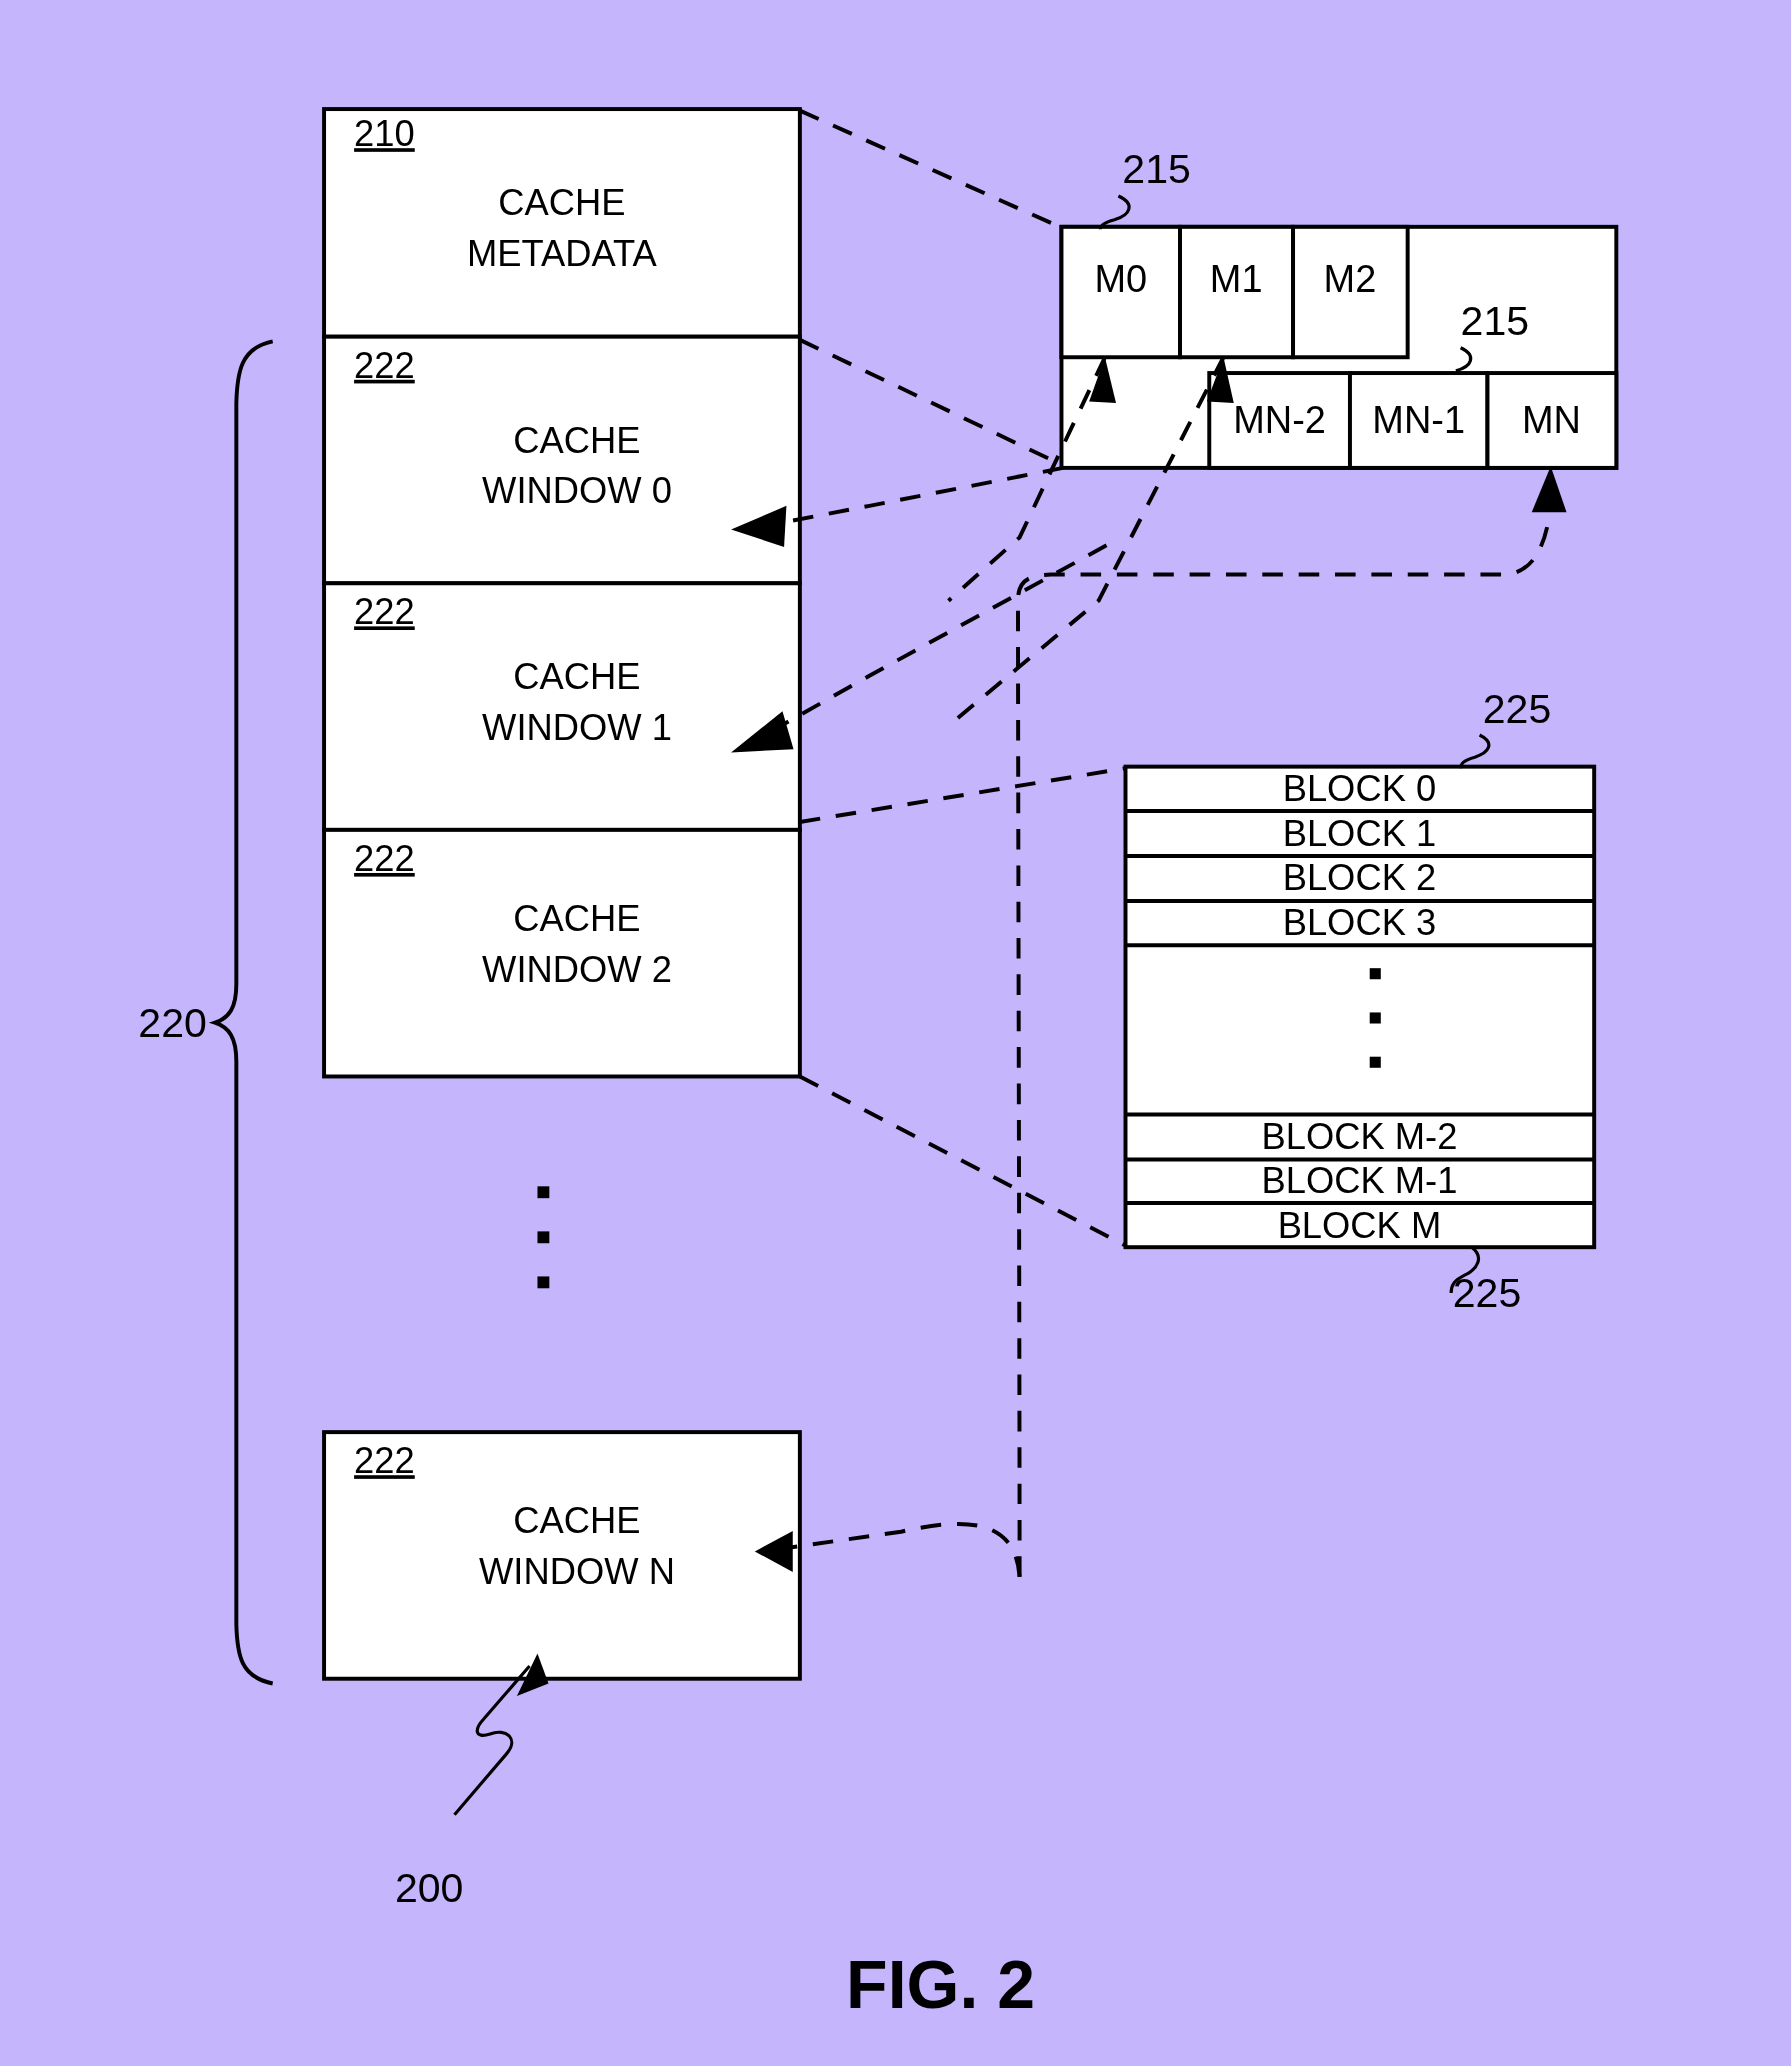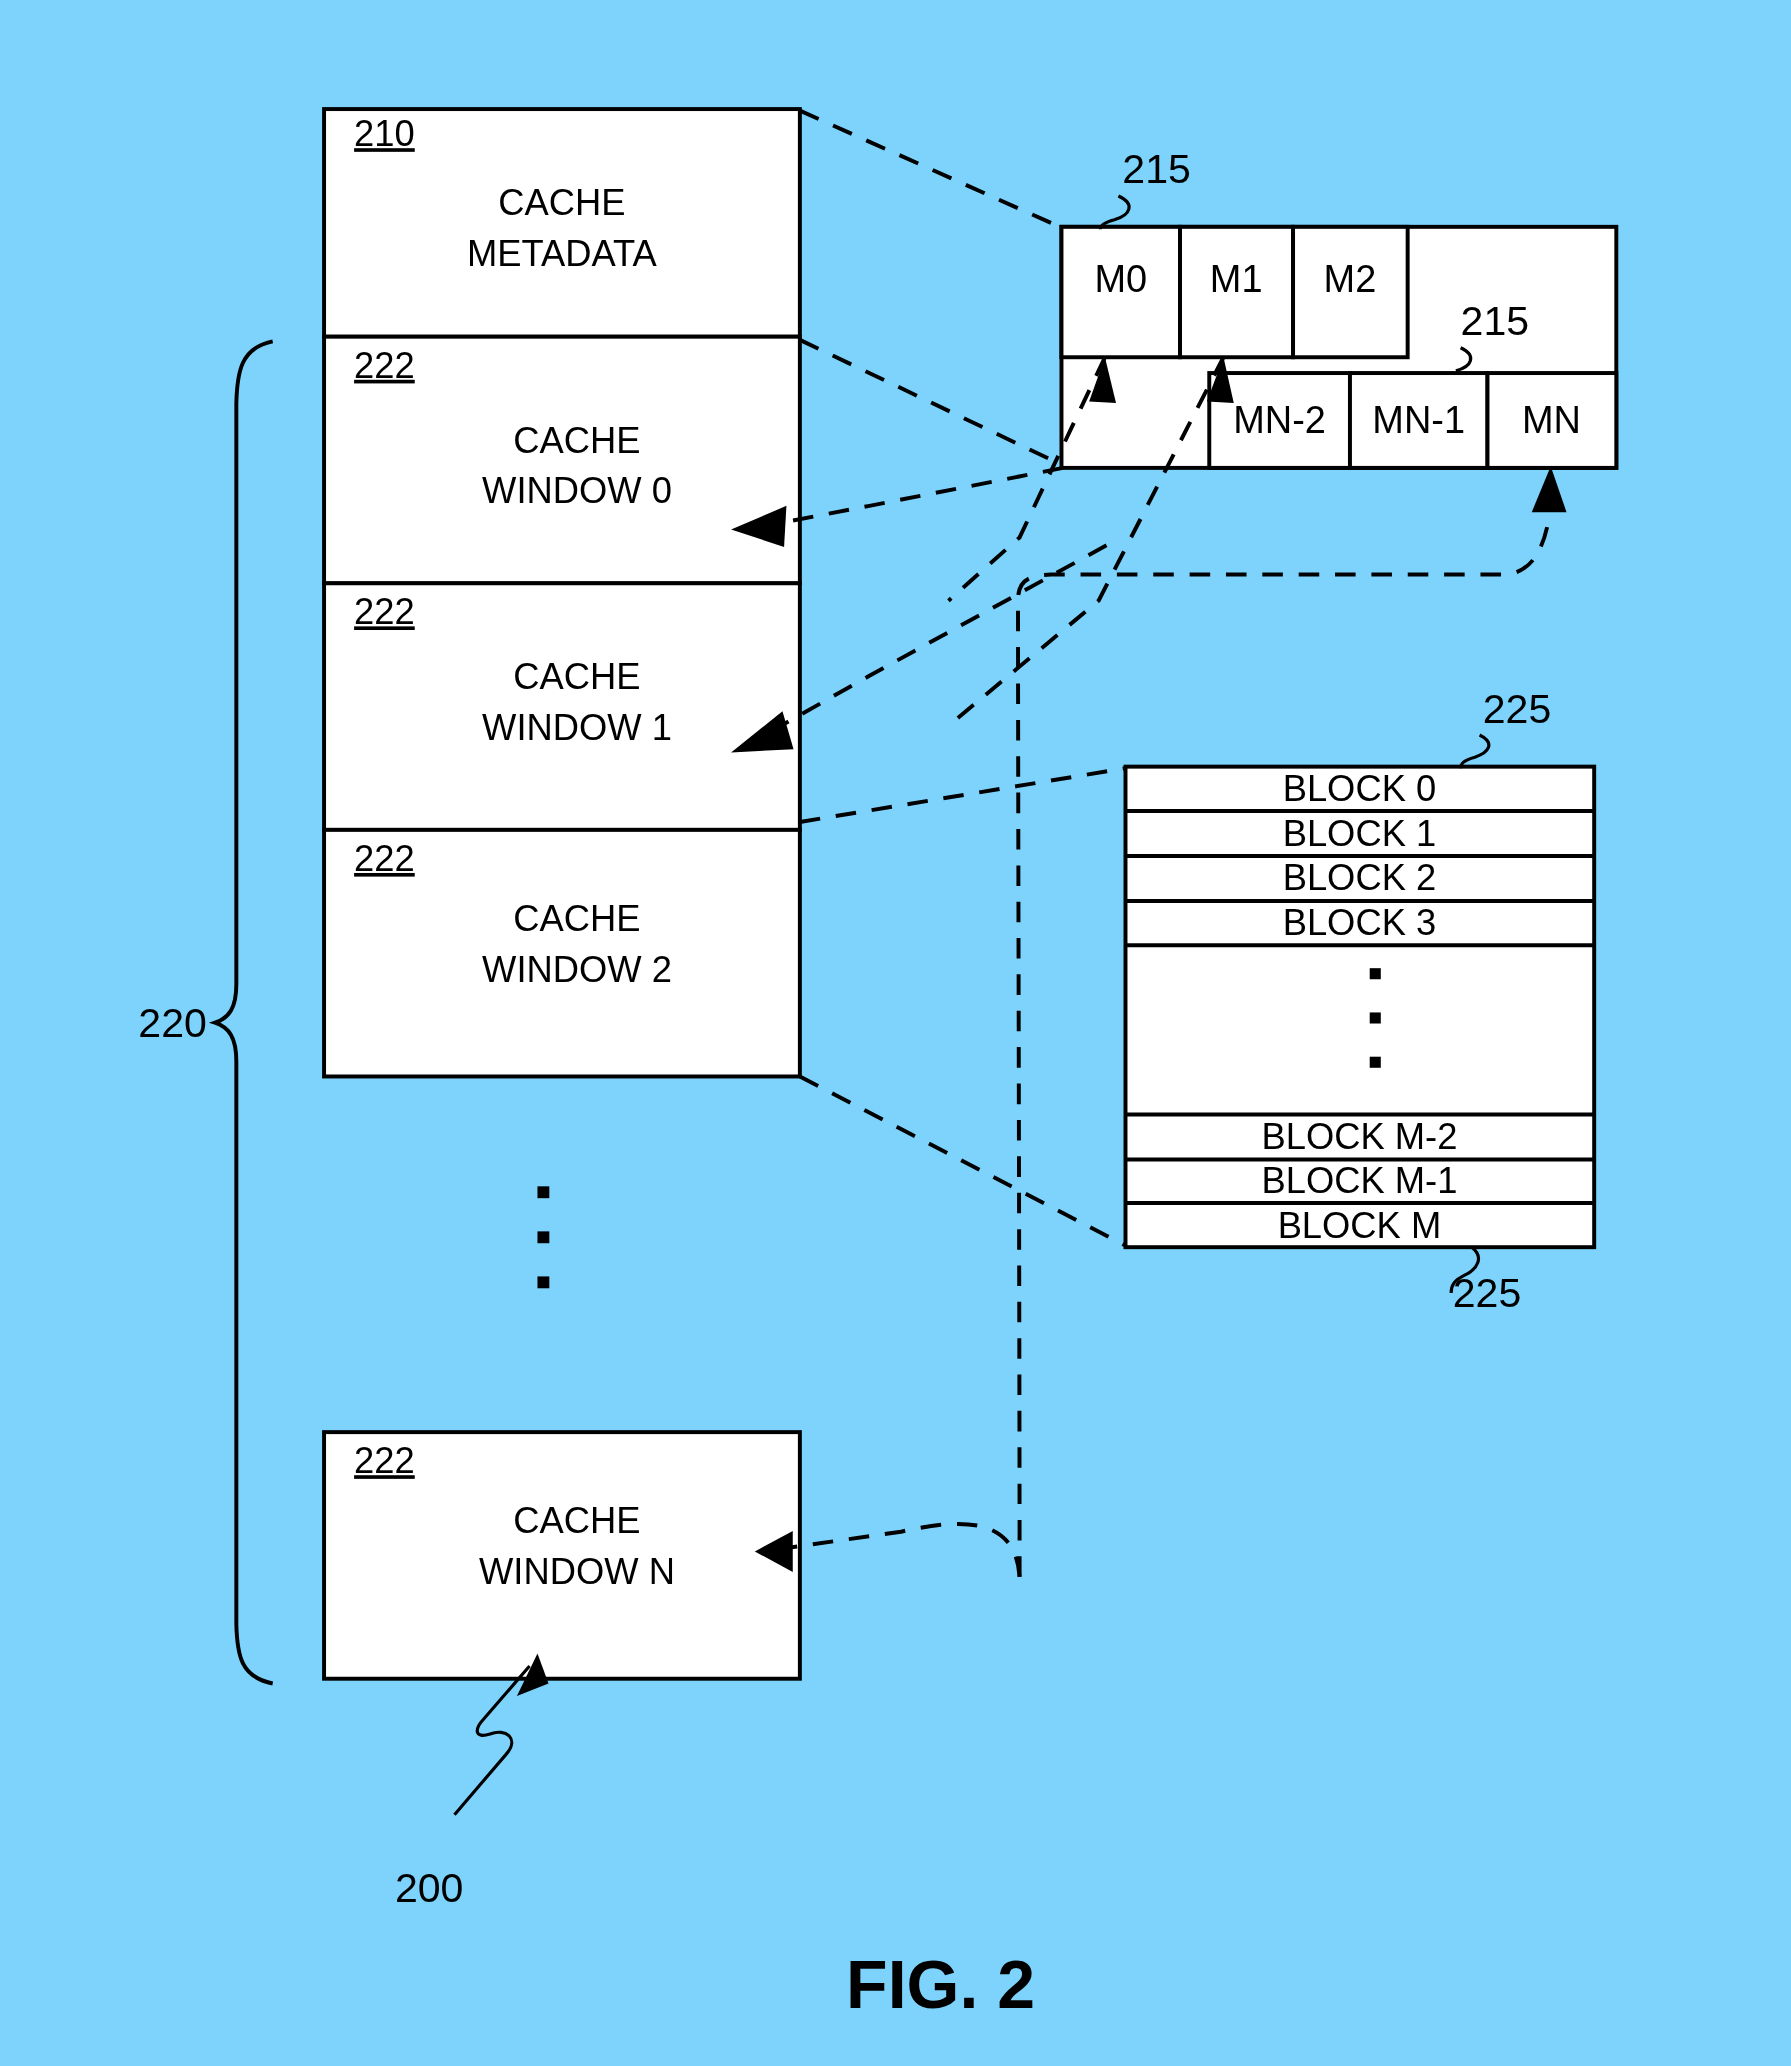--- a/index.html
+++ b/index.html
@@ -8,21 +8,21 @@
     background: #ffffff;
   }
   body {
     font-family: "Liberation Sans", sans-serif;
     color: #000000;
   }
   #figure-root {
     position: relative;
     width: 1791px;
     height: 2066px;
-    background: #7dd3fc;
+    background: #c4b5fd;
     overflow: hidden;
   }
   #figure-svg {
     position: absolute;
     left: 0;
     top: 0;
     width: 1791px;
     height: 2066px;
   }
   .svg-text {

